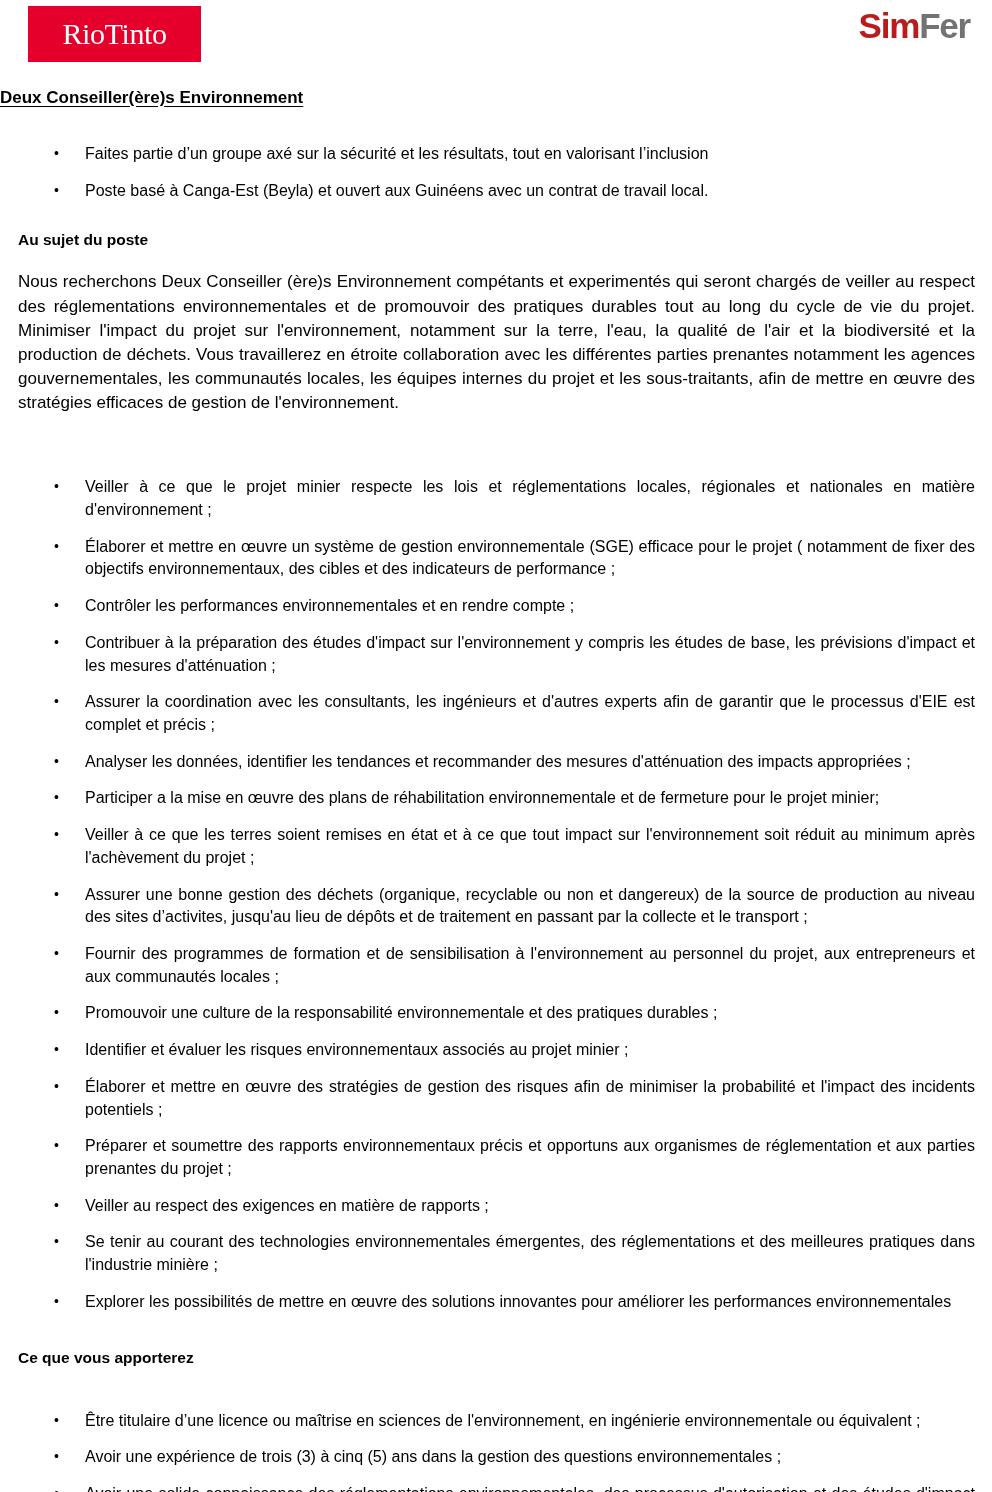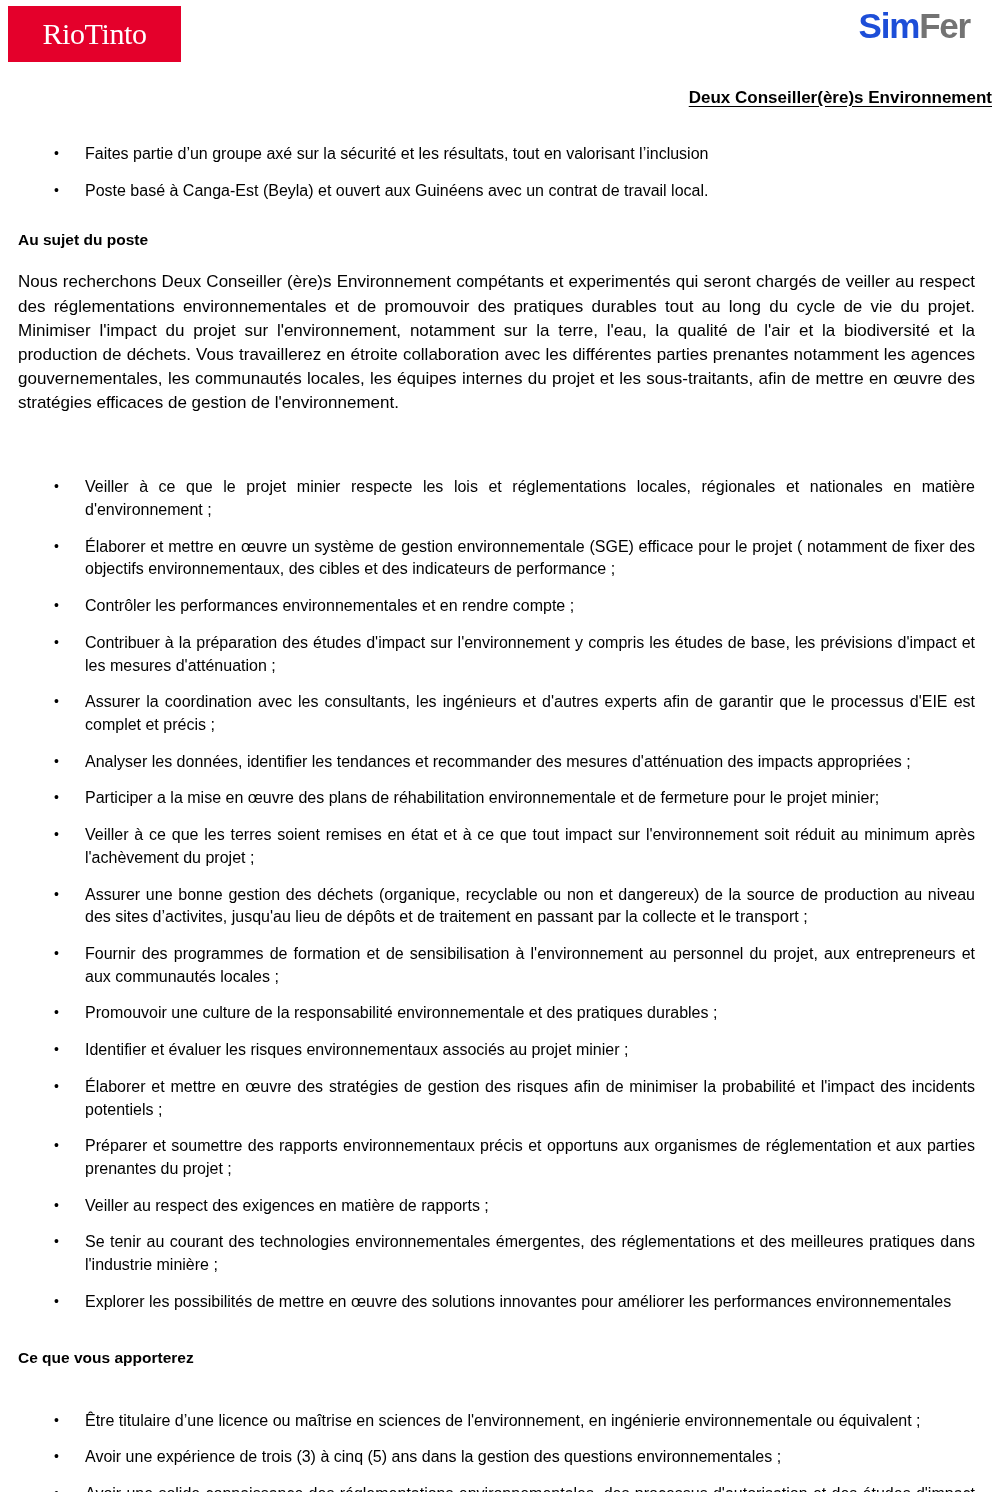--- a/index.html
+++ b/index.html
@@ -25,21 +25,21 @@
     padding: 0;
   }
 
   
   .header {
     position: relative;
     height: 70px;
   }
   .riotinto-logo {
     position: absolute;
-    left: 8px;
+    left: 28px;
     top: 6px;
     width: 173px;
     height: 56px;
     background: #E4002B;
     display: flex;
     align-items: center;
     justify-content: center;
   }
   .riotinto-wordmark {
     font-family: "Liberation Serif", "DejaVu Serif", serif;
@@ -53,26 +53,26 @@
     position: absolute;
     right: 22px;
     top: 8px;
     font-family: "Liberation Sans", sans-serif;
     font-weight: bold;
     font-size: 35px;
     line-height: 1;
     letter-spacing: -1.2px;
     white-space: nowrap;
   }
-  .simfer-sim { color: #1d4ed8; }
+  .simfer-sim { color: #b91c1c; }
   .simfer-fer { color: #737373; }
 
   
   .doc-title {
-    text-align: right;
+    text-align: left;
     font-size: 17px;
     font-weight: bold;
     text-decoration: underline;
     text-underline-offset: 3px;
     margin: 17px 0 0 0;
     line-height: 1.3;
   }
 
   .section-heading {
     font-size: 15.5px;

